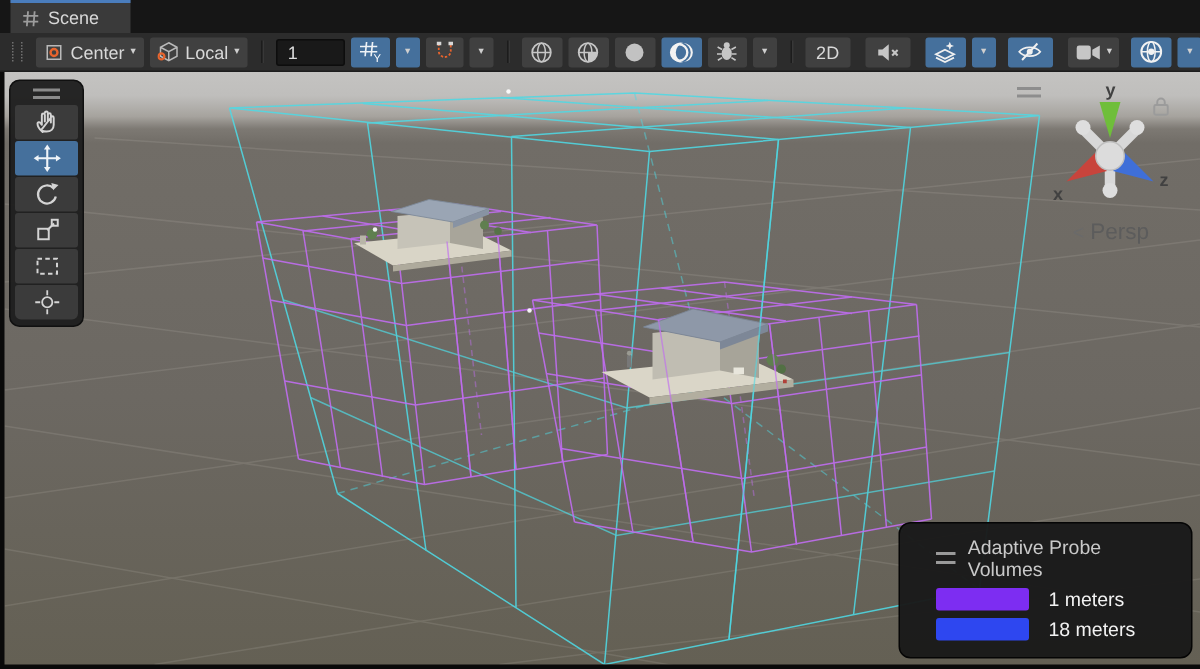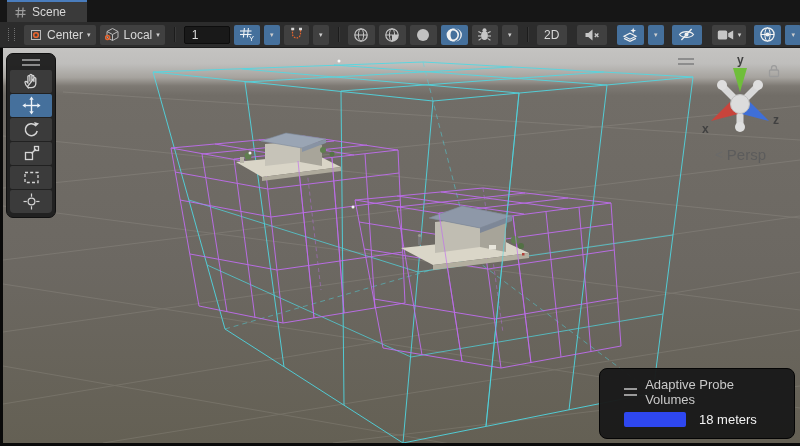--- a/index.html
+++ b/index.html
@@ -443,17 +443,21 @@
     <span class="chev">&lt;</span>
     <span>Persp</span>
   </div>
 
   <div class="legend">
     <div class="legend-head">
       <div class="grip"></div>
       <span>Adaptive Probe Volumes</span>
     </div>
     <div class="legend-row">
+      <div class="swatch" style="background: rgb(125, 45, 242);"></div>
+      <span>1 meters</span>
+    </div>
+    <div class="legend-row">
       <div class="swatch" style="background: rgb(46, 71, 240);"></div>
       <span>18 meters</span>
     </div>
   </div>
 </div>
 
 </body></html>

